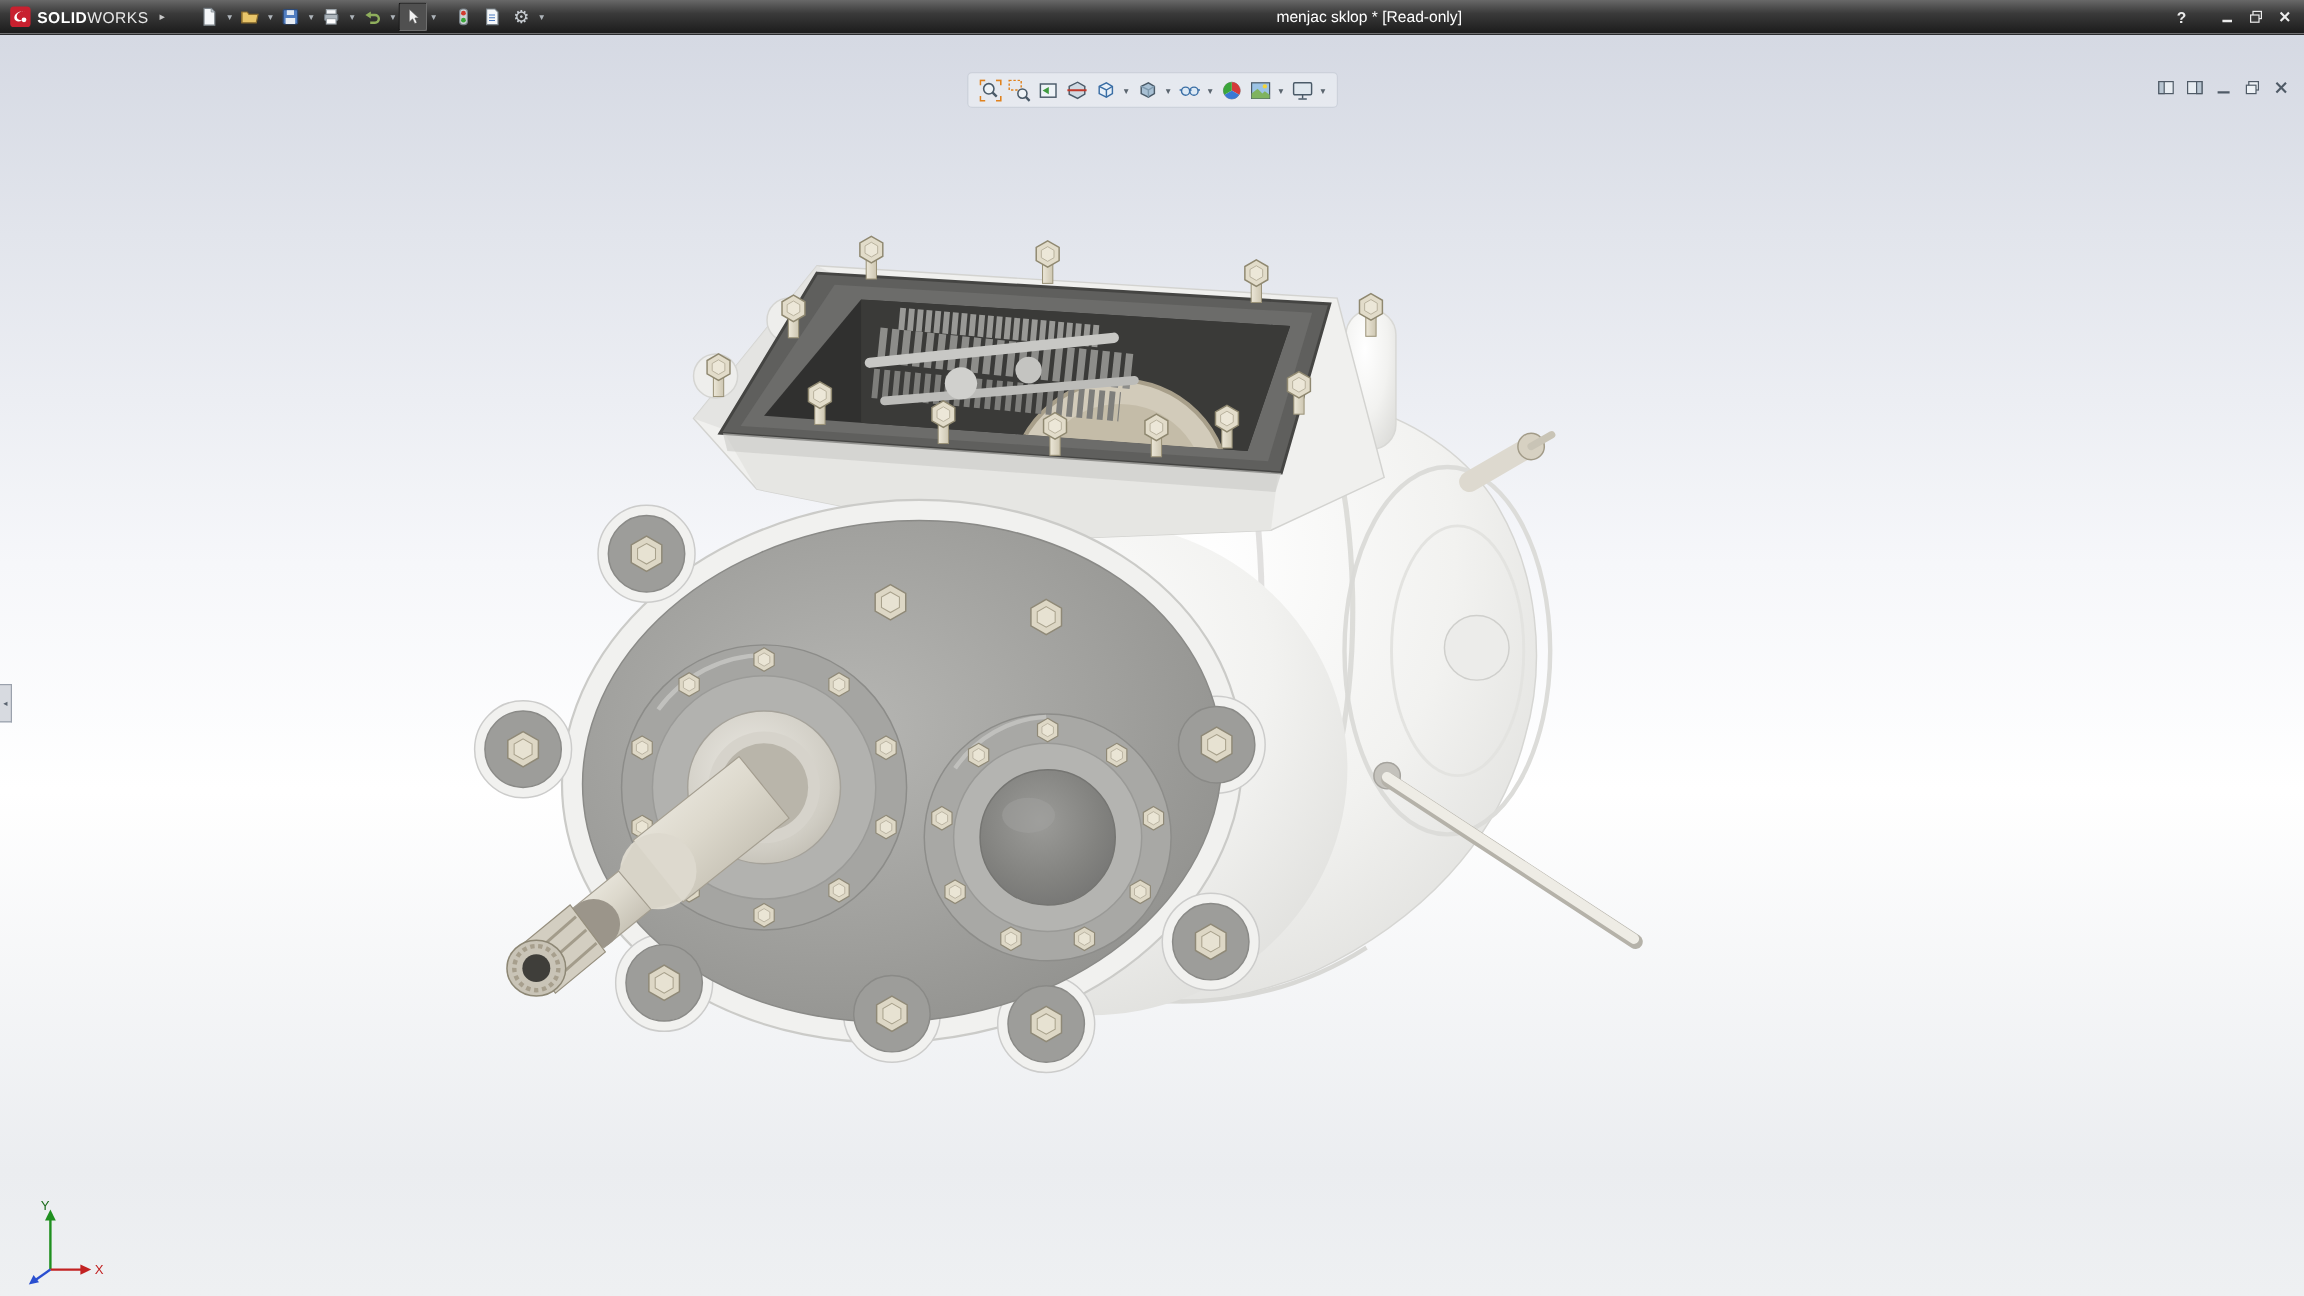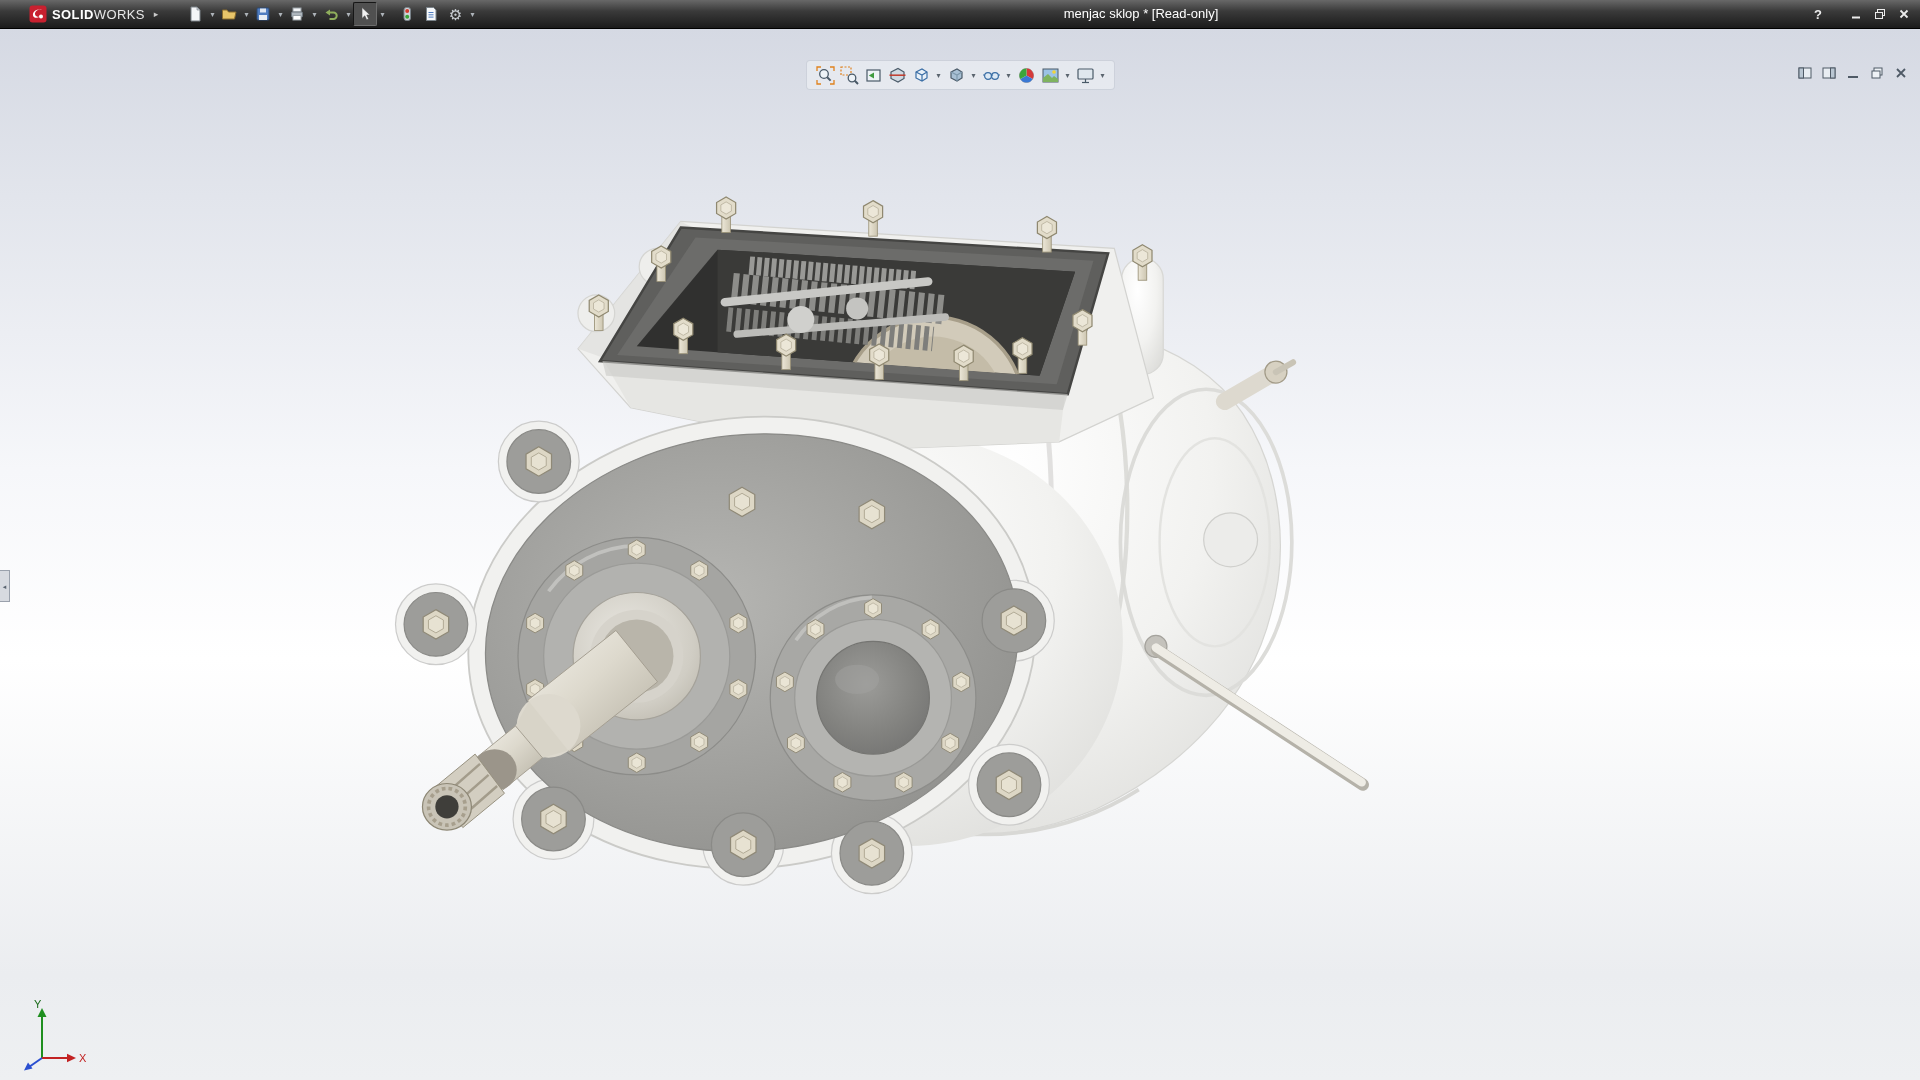--- a/index.html
+++ b/index.html
@@ -8,21 +8,21 @@
     font-family:"Liberation Sans",sans-serif;background:#fff;
     -webkit-font-smoothing:antialiased;
   }
   
   .titlebar{
     position:absolute;top:0;left:0;right:0;height:28px;z-index:30;
     background:linear-gradient(180deg,#686868 0%,#3a3a3a 40%,#1b1b1b 100%);
     box-shadow:0 1px 0 #000;
     display:flex;align-items:center;color:#fff;
   }
-  .brand{display:flex;align-items:center;gap:5px;padding:0 4px 0 8px;margin-left:21px;}
+  .brand{display:flex;align-items:center;gap:5px;padding:0 4px 0 8px;}
   .brand-text{font-size:13px;letter-spacing:.4px;color:#e8e8e8;}
   .brand-text b{color:#fff;font-weight:bold;}
   .flyout{color:#c9c9c9;font-size:9px;padding:0 5px;cursor:default;}
   .qt{display:flex;align-items:center;margin-left:20px;}
   .tb-btn{width:22px;height:22px;display:flex;align-items:center;justify-content:center;border:1px solid transparent;border-radius:2px;}
   .tb-btn.active{background:#505050;border-color:#161616 #6e6e6e #6e6e6e #161616;}
   .tb-caret{color:#aeb4ba;font-size:8px;width:10px;text-align:center;}
   .tb-gap{width:8px;}
   .gear-glyph{font-size:15px;color:#c9ced3;line-height:1;}
   .win-title{

